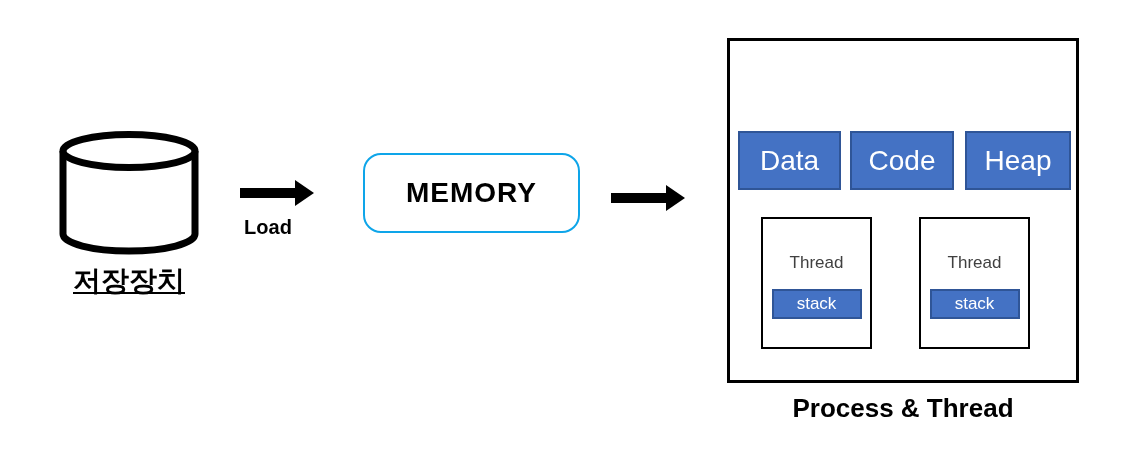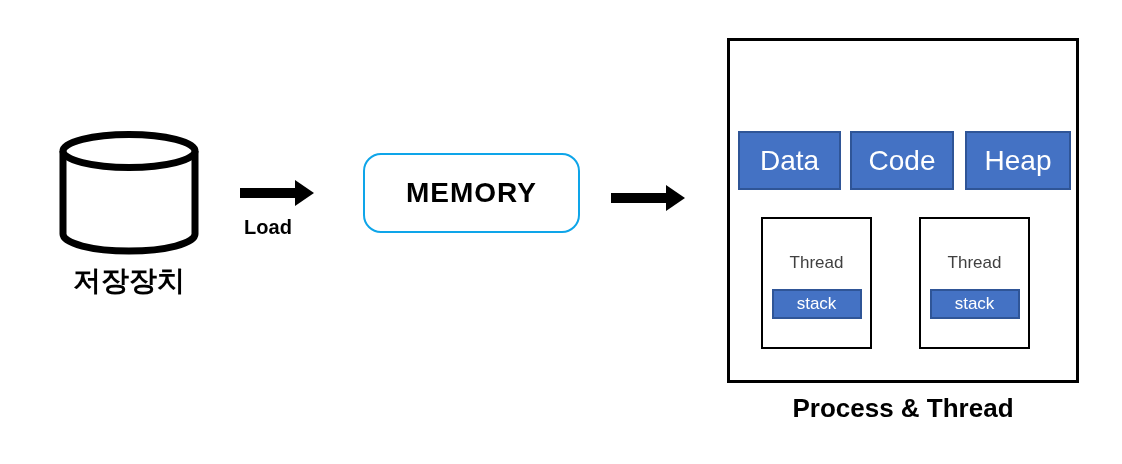--- a/index.html
+++ b/index.html
@@ -92,21 +92,21 @@
     font-size: 17px;
     color: #404040;
     font-family: "Liberation Sans", sans-serif;
   }
   .stack-box {
     width: 90px; height: 30px;
     font-size: 17px;
   }
 
   #disk-label   { left: 57px;  top: 184px; width: 144px; font-size: 28px; letter-spacing: 1px; }
-  #disk-caption { left: 45px;  top: 262px; width: 168px; font-size: 28px; }
+  #disk-caption { left: 45px;  top: 262px; width: 168px; font-size: 28px; text-decoration: underline; }
   #load-label   { left: 228px; top: 216px; width: 80px;  font-size: 20px; }
   #diagram-caption { left: 727px; top: 393px; width: 352px; font-size: 26px; }
 </style>
 </head>
 <body>
 
 <div id="stage">
 
   <svg class="abs" style="left:57px; top:130px;" width="144" height="126" viewBox="0 0 144 126">
     <path d="M6,21 L6,104 A66,17 0 0 0 138,104 L138,21" fill="#ffffff" stroke="#000000" stroke-width="7"></path>

